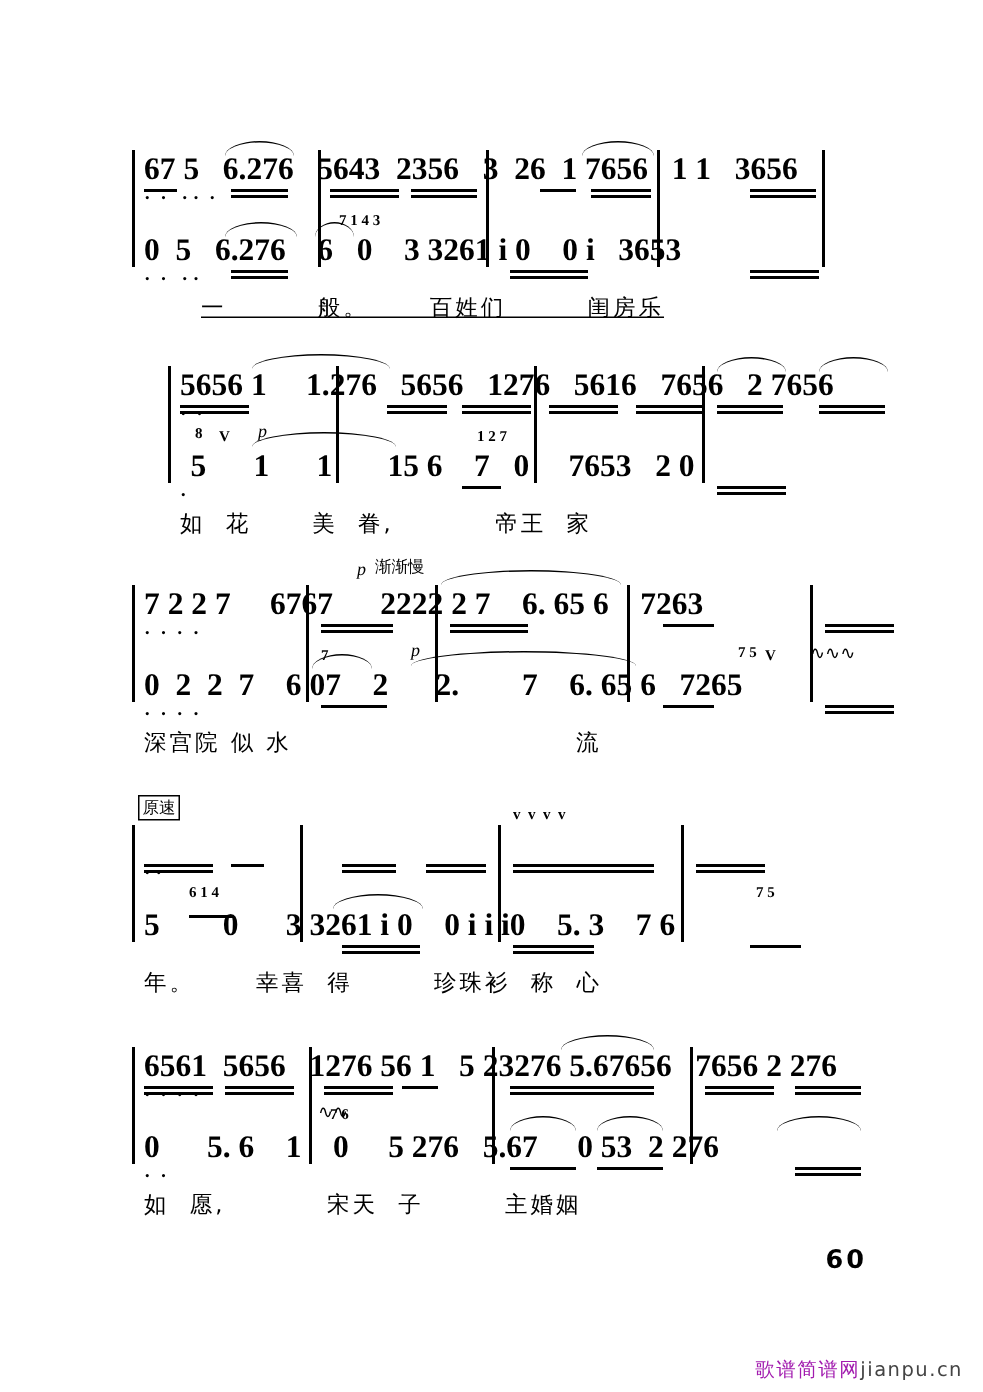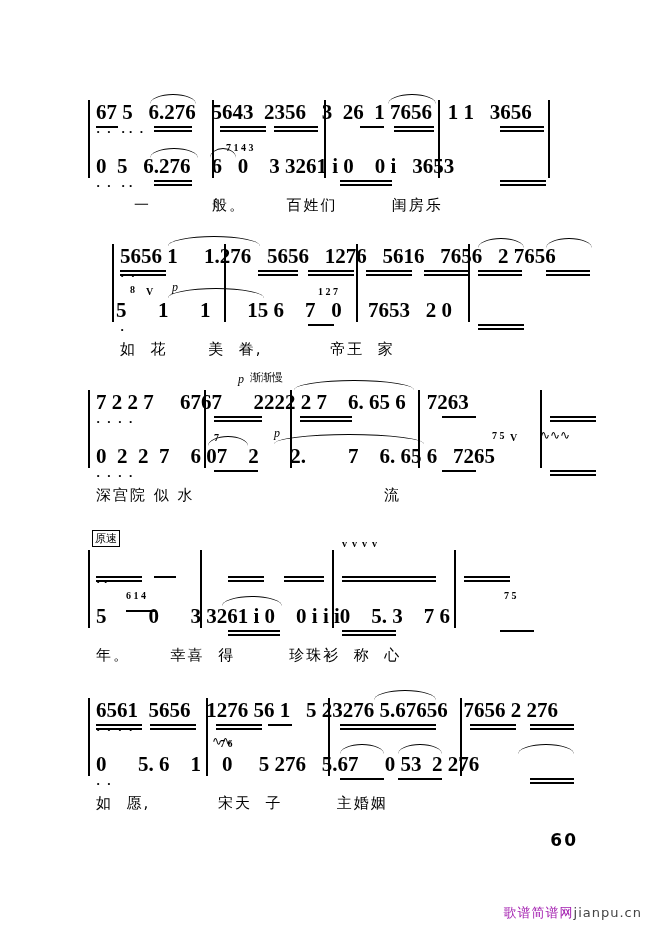--- a/index.html
+++ b/index.html
@@ -149,21 +149,21 @@
       <div class="tiny" style="left:126px;top:-8px;margin-left:12px;">7 1 4 3</div>
       <div class="slur" style="left:62px;top:-2px;width:48px;"></div>
       <div class="slur" style="left:122px;top:-2px;width:26px;"></div>
       <div class="beam" style="left:66px;top:30px;width:38px;"></div>
       <div class="beam" style="left:66px;top:34px;width:38px;"></div>
       <div class="beam" style="left:252px;top:30px;width:52px;"></div>
       <div class="beam" style="left:252px;top:34px;width:52px;"></div>
       <div class="beam" style="left:412px;top:30px;width:46px;"></div>
       <div class="beam" style="left:412px;top:34px;width:46px;"></div>
       <div class="dotsrow" style="left:8px;top:28px;">·  ·   · ·</div>
-      <div class="lyric" style="left:46px;top:46px;">一         般。      百姓们        闺房乐</div>
+      <div class="lyric" style="left:46px;top:46px;text-decoration:underline;">一         般。      百姓们        闺房乐</div>
     </div>
   </div>
 
   <div class="system" style="top:240px;padding-left:24px;">
     <div class="sysline">
       <div class="barline" style="left:0px;top:4px;height:78px;"></div>
       <div class="barline" style="left:112px;top:4px;height:78px;"></div>
       <div class="barline" style="left:244px;top:4px;height:78px;"></div>
       <div class="barline" style="left:356px;top:4px;height:78px;"></div>
 
@@ -182,21 +182,21 @@
       <div class="beam" style="left:366px;top:34px;width:44px;"></div>
       <div class="beam" style="left:434px;top:30px;width:44px;"></div>
       <div class="beam" style="left:434px;top:34px;width:44px;"></div>
       <div class="dotsrow" style="left:8px;top:28px;">·  ·</div>
       <div class="slur" style="left:56px;top:-4px;width:92px;"></div>
       <div class="slur" style="left:366px;top:-2px;width:46px;"></div>
       <div class="slur" style="left:434px;top:-2px;width:46px;"></div>
     </div>
 
     <div class="sysline" style="margin-top:8px;">
-      <div class="notes" style="left:4px;top:4px;">5      1      1       15 6    7   0     7653   2 0</div>
+      <div class="notes" style="left:15px;top:4px;">5      1      1       15 6    7   0     7653   2 0</div>
       <div class="mark" style="left:60px;top:-14px;">p</div>
       <div class="tiny" style="left:18px;top:-10px;">8</div>
       <div class="tiny" style="left:34px;top:-8px;">V</div>
       <div class="tiny" style="left:206px;top:-8px;">1 2 7</div>
       <div class="slur" style="left:56px;top:-6px;width:96px;"></div>
       <div class="beam" style="left:196px;top:30px;width:26px;"></div>
       <div class="beam" style="left:366px;top:30px;width:46px;"></div>
       <div class="beam" style="left:366px;top:34px;width:46px;"></div>
       <div class="dotsrow" style="left:8px;top:28px;">·</div>
       <div class="lyric" style="left:8px;top:46px;">如  花      美  眷,          帝王  家</div>

